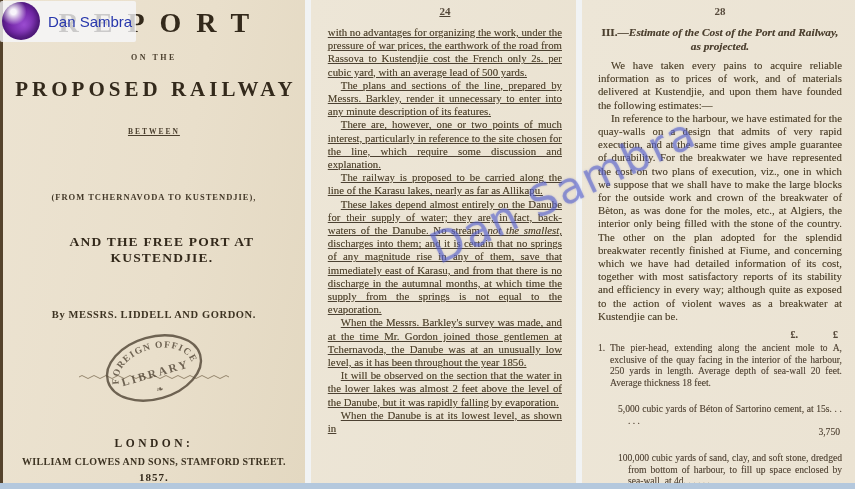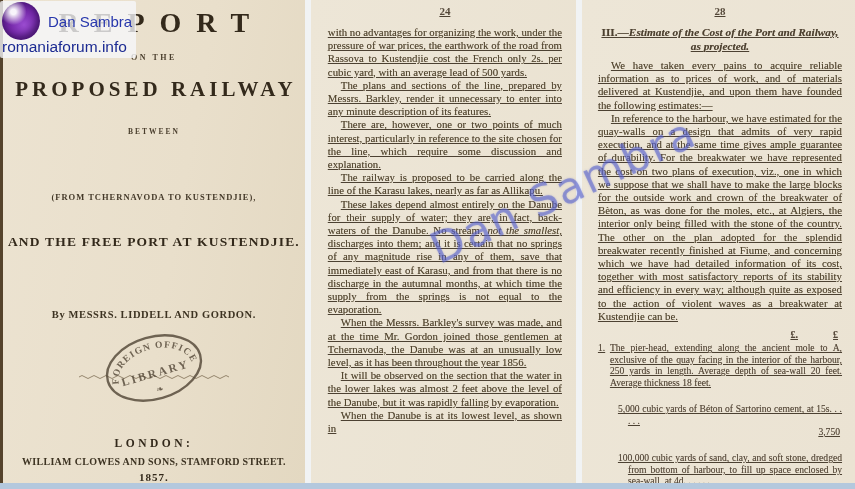--- a/index.html
+++ b/index.html
@@ -19,32 +19,31 @@
   .page-mid {
     width:266px;
     background:linear-gradient(100deg,#ede6d7 0%,#eae2d1 100%);
     padding:5px 14px 0 17px;
     text-decoration:underline;
   }
   .page-right {
     width:274px;
     background:linear-gradient(100deg,#ede6d7 0%,#ebe3d3 100%);
     padding:5px 13px 16px 16px;
-    text-decoration:underline;
   }
 
   
   .tp-line { position:absolute; left:0; right:0; text-align:center; color:#33291b; }
   .tp-title   { top:7px;   font-size:28px; font-weight:bold; letter-spacing:15px; text-indent:15px; }
   .tp-onthe   { top:53px;  font-size:8px;  letter-spacing:2.5px; font-weight:bold; color:#4a3e2d; }
   .tp-subject { top:77px;  font-size:21px; font-weight:bold; letter-spacing:4px; text-indent:4px; }
-  .tp-between { top:127px; font-size:7.5px; letter-spacing:2px; font-weight:bold; color:#4a3e2d; }
+  .tp-between { top:127px; font-size:7.5px; letter-spacing:2px; font-weight:bold; color:#4a3e2d;text-decoration:underline; }
   .tp-line1   { top:156px; font-size:16px; font-weight:bold; letter-spacing:1px; }
   .tp-line2   { top:192px; font-size:8.5px; font-weight:bold; letter-spacing:1px; color:#443929; }
-  .tp-line3   { top:234px; font-size:13.5px; font-weight:bold; letter-spacing:1.2px; }
+  .tp-line3   { top:234px; font-size:13.5px; font-weight:bold; letter-spacing:1.2px;padding-left:16px; }
   .tp-authors { top:309px; font-size:10.5px; font-weight:bold; letter-spacing:.6px; color:#3d3322; }
   .tp-city    { top:437px; font-size:11.5px; font-weight:bold; letter-spacing:3.5px; }
   .tp-pub     { top:456px; font-size:10px; font-weight:bold; letter-spacing:.3px; color:#3d3322; }
   .tp-year    { top:471px; font-size:11px; font-weight:bold; letter-spacing:1px; }
 
   .stamp { position:absolute; top:330px; left:50%; transform:translateX(-50%) rotate(-16deg); opacity:.82; }
   .squiggle { position:absolute; top:373px; left:50%; transform:translateX(-50%); opacity:.75; }
 
   
   .pageno { text-align:center; font-size:11px; font-weight:bold; color:#55493a; margin-bottom:9px; }
@@ -182,18 +181,17 @@
       </div>
 
     </div>
   </section>
 
   <div class="logo">
     <div class="logo-row">
       <div class="sphere"></div>
       <div class="logo-name">Dan Sambra</div>
     </div>
-    <div class="logo-site">romaniaforum.info</div>
   </div>
 
   <div class="diag">Dan Sambra</div>
 
 </div>
 
 </body></html>

